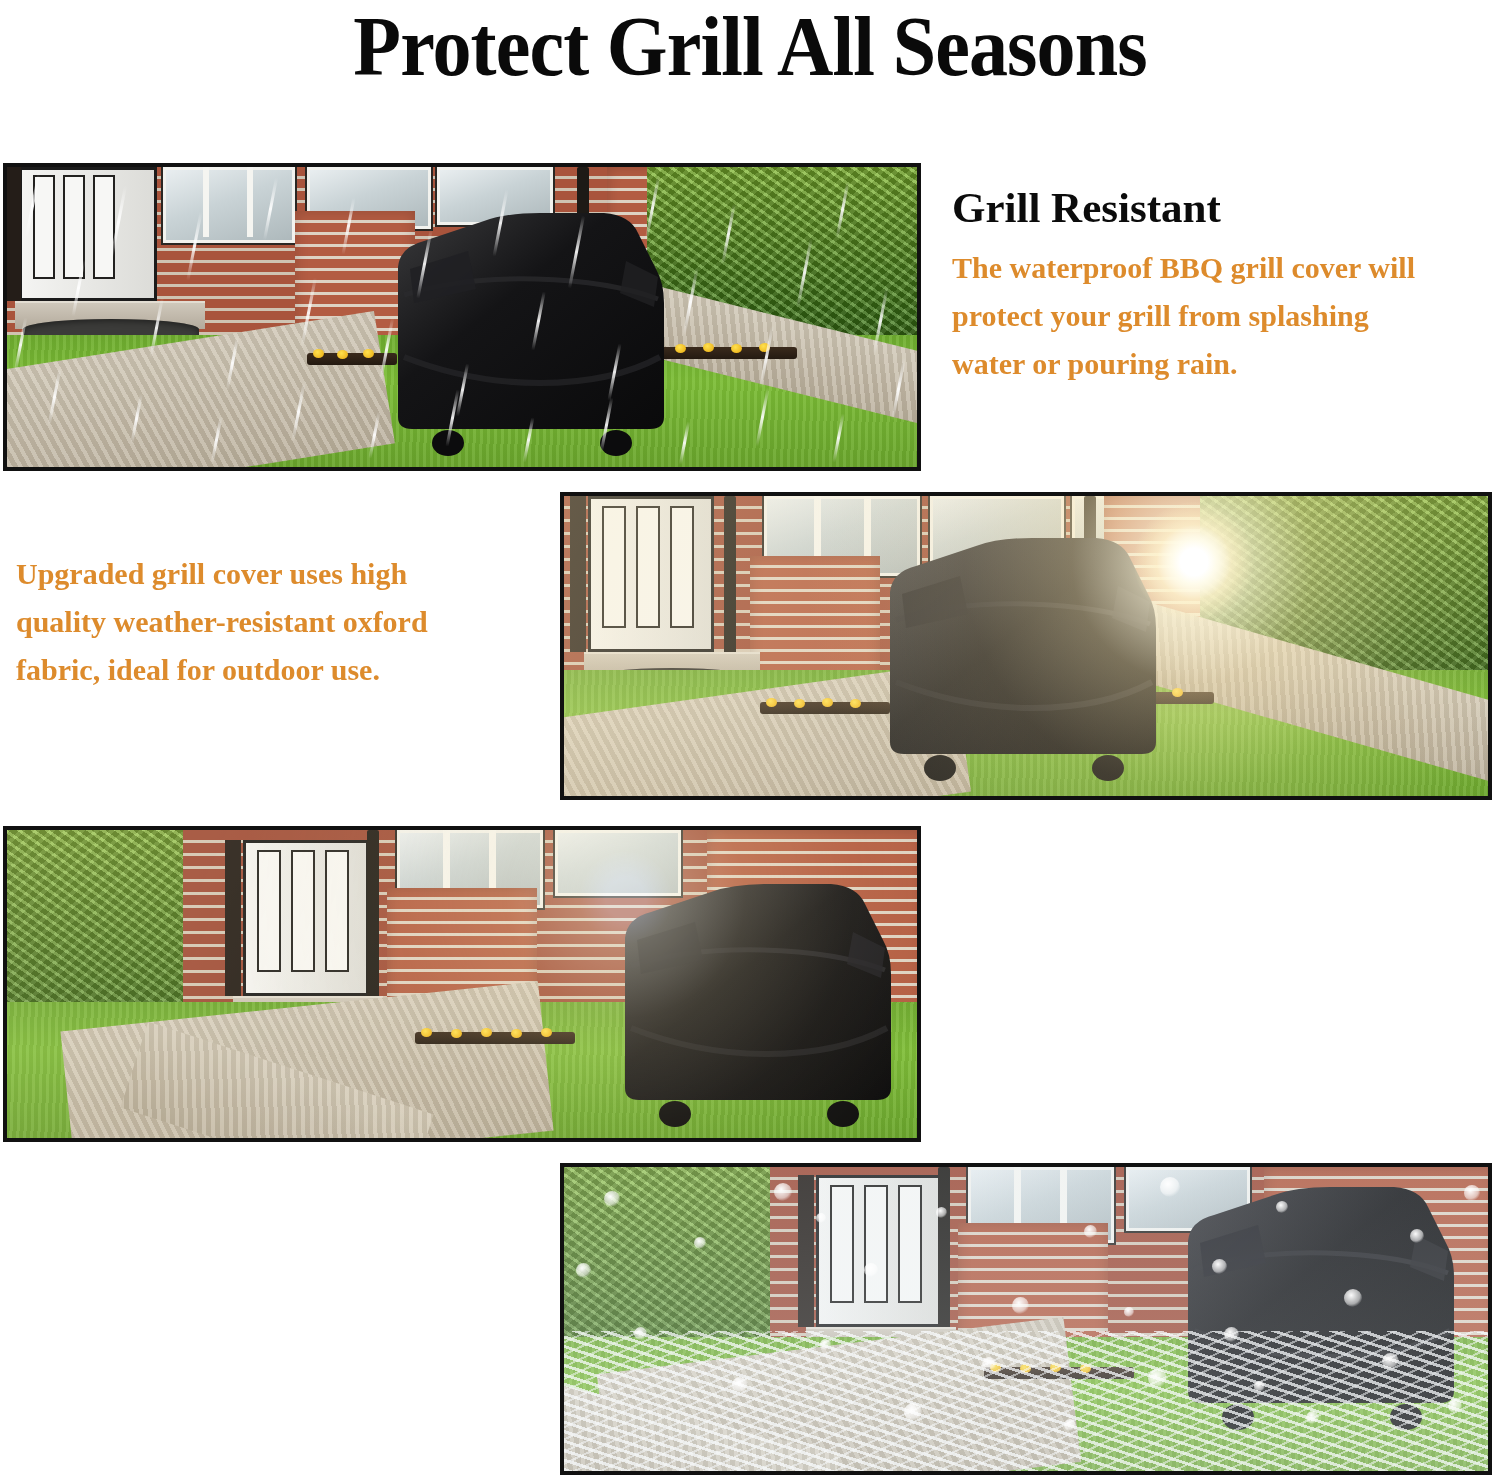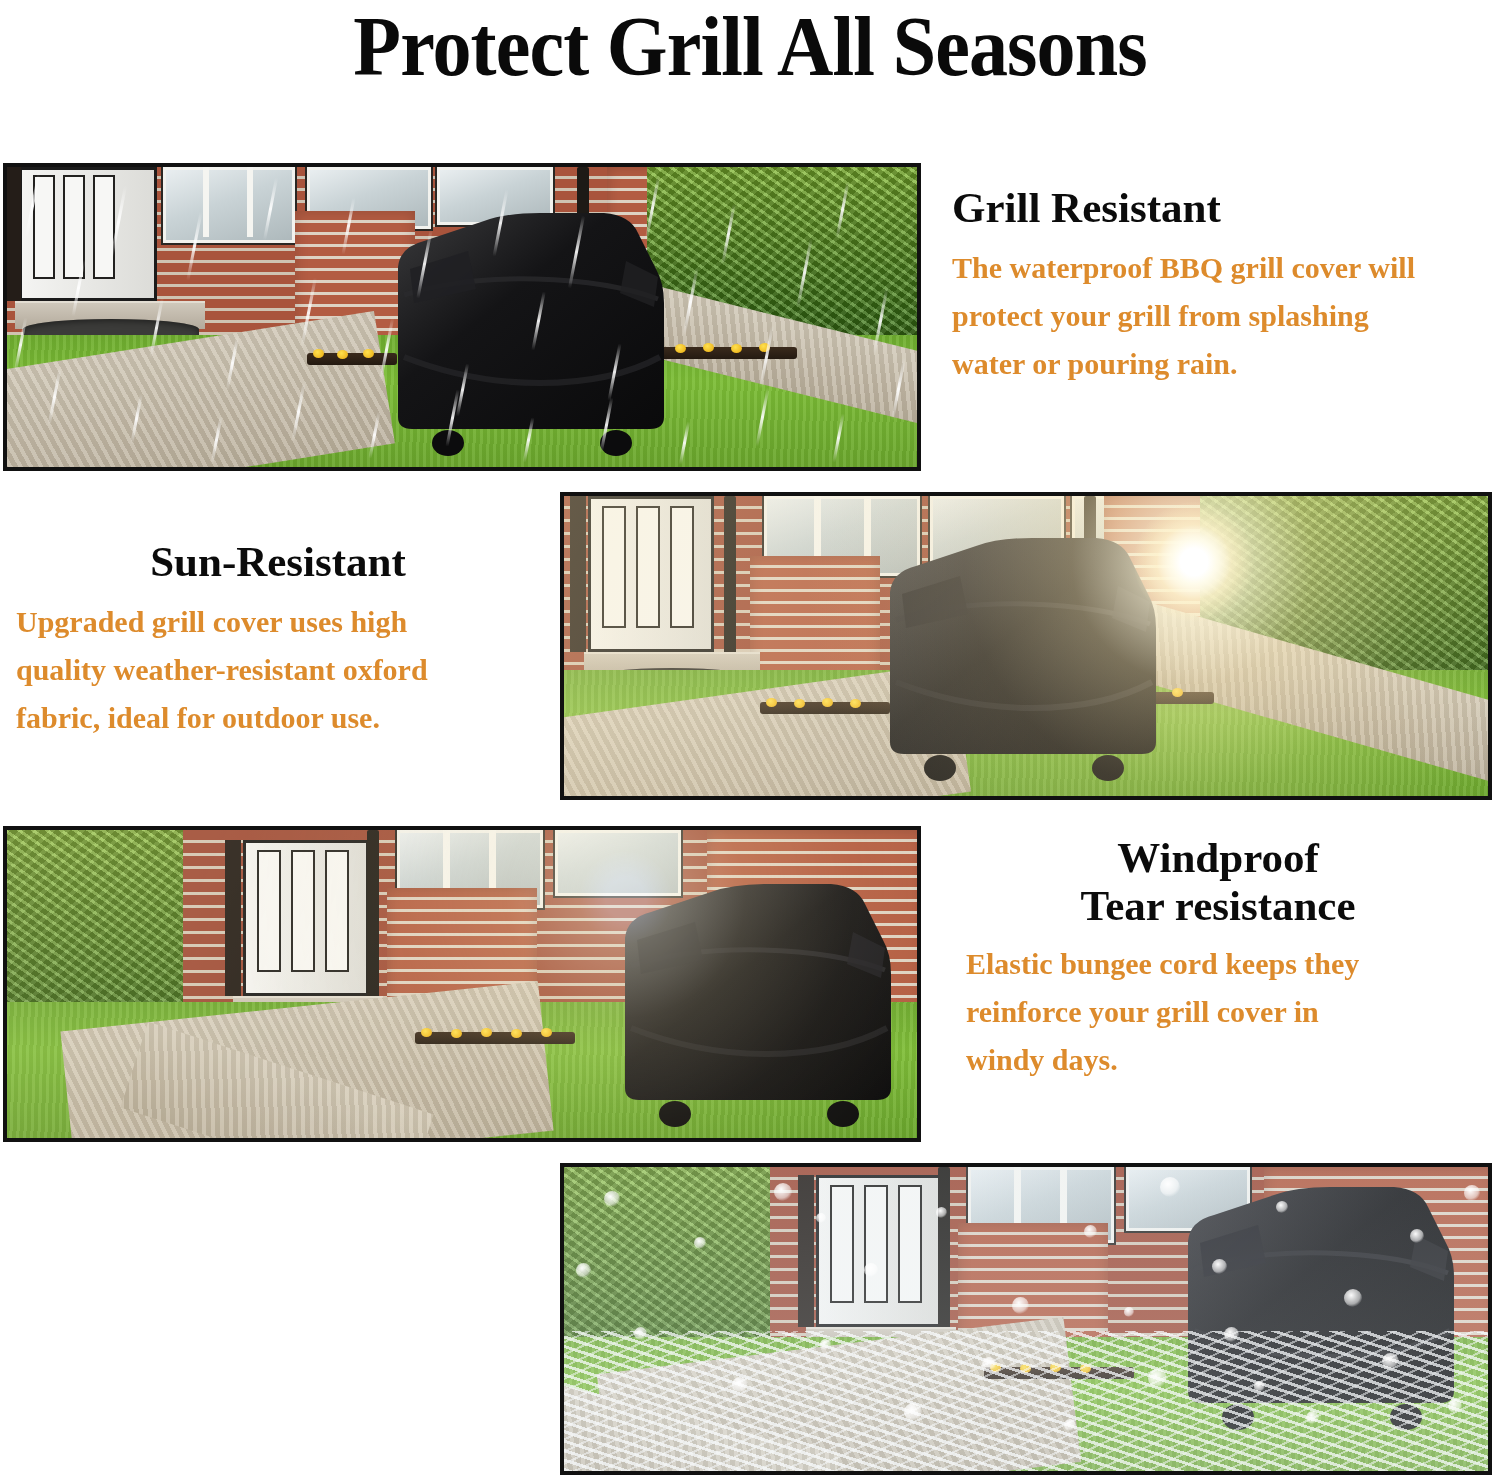--- a/index.html
+++ b/index.html
@@ -478,30 +478,22 @@
   </div>
 
   <div class="tblock lft" style="left:952px;top:184px;width:540px;">
     <h2>Grill Resistant</h2>
     <p style="margin-top:12px;">The waterproof BBQ grill cover will
  protect your grill from splashing
 water or pouring rain.</p>
   </div>
 
   <div class="tblock lft" style="left:16px;top:538px;width:524px;">
-    <h2 class="ctr">Sun-Resistant</h2>
     <p style="margin-top:12px;">Upgraded grill cover uses high
 quality weather-resistant oxford
 fabric, ideal for outdoor use.</p>
   </div>
 
-  <div class="tblock" style="left:948px;top:834px;width:540px;">
-    <h2 class="ctr">Windproof
-Tear resistance</h2>
-    <p class="lft" style="margin-top:10px;padding-left:18px;">Elastic bungee cord keeps they
-reinforce your grill cover in
-windy days.</p>
-  </div>
 
   <div class="tblock" style="left:22px;top:1186px;width:520px;">
   </div>
 
 </div>
 
 </body></html>

